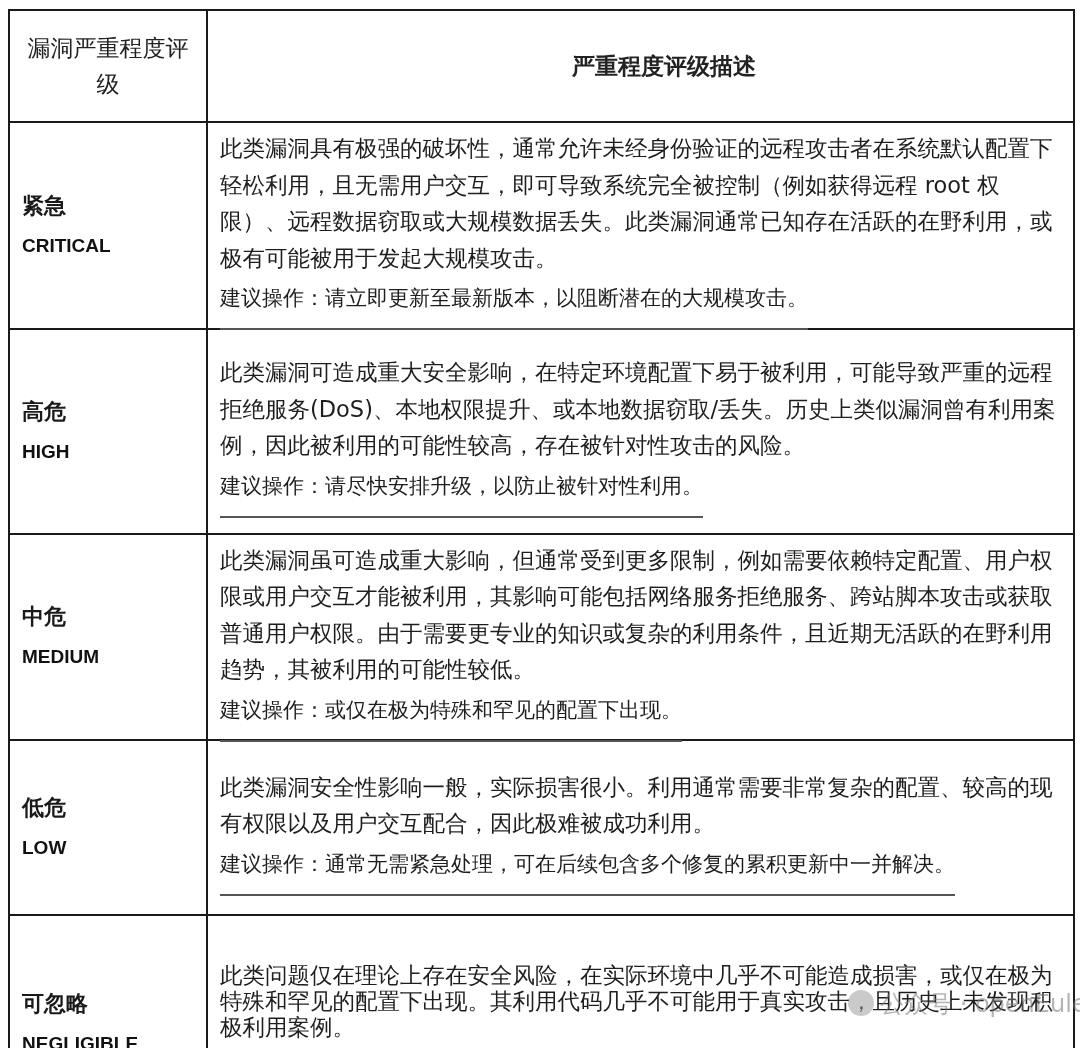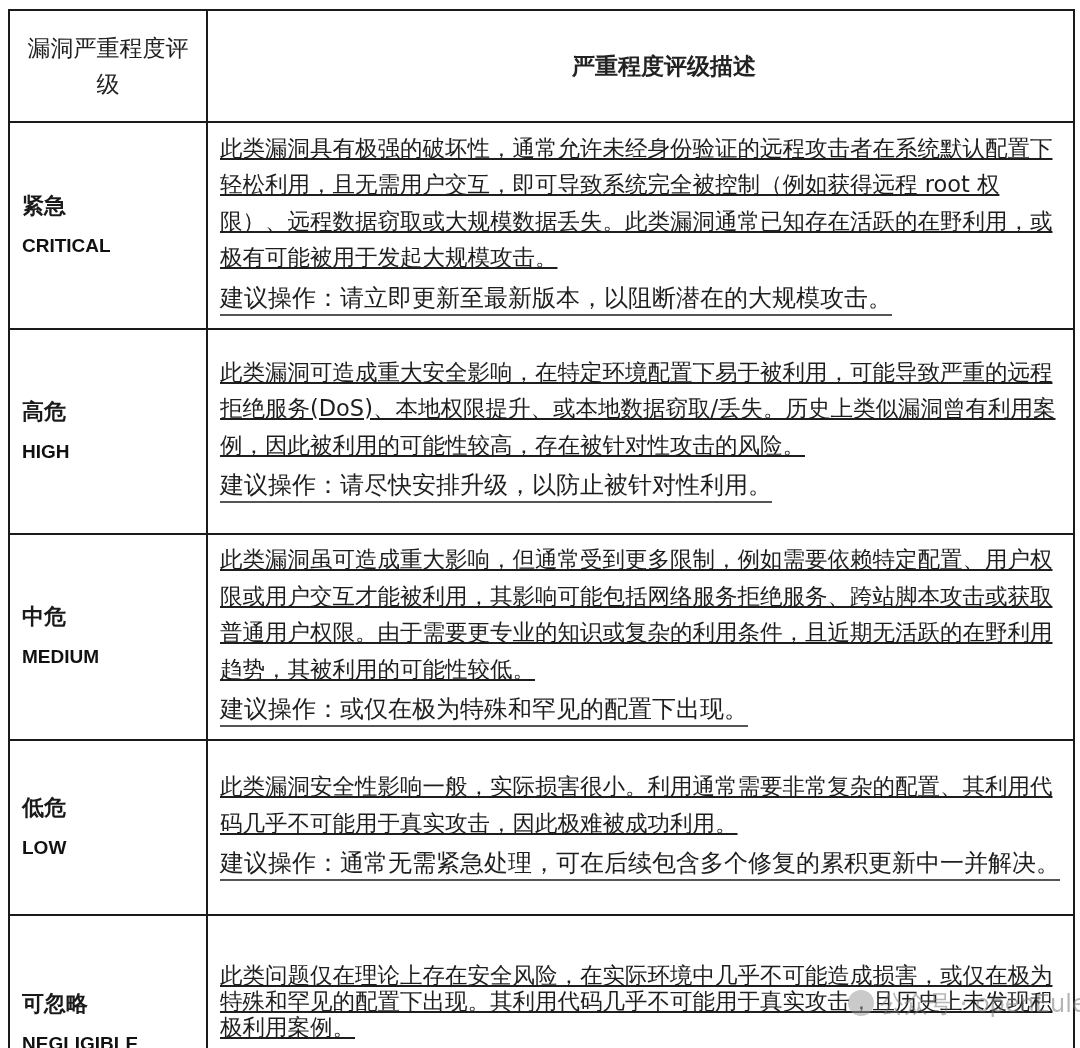--- a/index.html
+++ b/index.html
@@ -10,23 +10,23 @@
     table.sev td, table.sev th { border: 2px solid #1a1a1a; vertical-align: middle; }
     col.c1 { width: 198px; }
     col.c2 { width: 867px; }
     th { font-weight: normal; font-size: 23px; line-height: 36px; color: #222; text-align: center; }
     th.h1 { height: 76px; padding: 17px 8px; }
     th.h2 { font-weight: bold; padding-left: 48px; }
     td.level { padding: 0 0 0 12px; }
     .lvl-cn { display: block; font-size: 22px; font-weight: bold; line-height: 40px; color: #1a1a1a; }
     .lvl-en { display: block; font-family: "Liberation Sans", sans-serif; font-size: 19px; font-weight: bold; line-height: 40px; color: #111; }
     td.desc { padding: 6px 10px 8px 12px; }
-    .desc-text { font-size: 22.5px; line-height: 36.5px; color: #1e1e1e; margin: 0; text-decoration: underline; }
-    .advice { display: inline; font-size: 24px; line-height: 36px; color: #1e1e1e;
-              border-bottom: 2px solid #555; padding-bottom: 2px; }
+    .desc-text { font-size: 22.5px; line-height: 36.5px; color: #1e1e1e; margin: 0; }
+    .advice { display: inline; font-size: 21px; line-height: 36px; color: #1e1e1e;
+              border-bottom: 2px solid #555; padding-bottom: 18px; }
     .advice-wrap { margin-top: 4px; line-height: 38px; }
     tr.r1 td { height: 191px; }
     tr.r2 td { height: 189px; border-radius: 28px; }
     tr.r3 td { height: 190px; }
     tr.r4 td { height: 159px; }
     tr.r5 td { height: 201px; }
     tr.r5 .desc-text { line-height: 26px; }
     .watermark { position: absolute; left: 848px; top: 988px; font-size: 24px; color: rgba(120,120,120,0.55);
                  white-space: nowrap; pointer-events: none; }
     .wm-icon { display: inline-block; width: 26px; height: 26px; border-radius: 50%;
@@ -76,21 +76,21 @@
         <p class="desc-text">此类漏洞虽可造成重大影响，但通常受到更多限制，例如需要依赖特定配置、用户权限或用户交互才能被利用，其影响可能包括网络服务拒绝服务、跨站脚本攻击或获取普通用户权限。由于需要更专业的知识或复杂的利用条件，且近期无活跃的在野利用趋势，其被利用的可能性较低。</p>
         <div class="advice-wrap"><span class="advice">建议操作：或仅在极为特殊和罕见的配置下出现。</span></div>
       </td>
     </tr>
     <tr class="r4">
       <td class="level">
         <span class="lvl-cn">低危</span>
         <span class="lvl-en">LOW</span>
       </td>
       <td class="desc">
-        <p class="desc-text">此类漏洞安全性影响一般，实际损害很小。利用通常需要非常复杂的配置、其利用代码几乎不可能用于真实攻击，因此极难被成功利用。</p>
+        <p class="desc-text">此类漏洞安全性影响一般，实际损害很小。利用通常需要非常复杂的配置、较高的现有权限以及用户交互配合，因此极难被成功利用。</p>
         <div class="advice-wrap"><span class="advice">建议操作：通常无需紧急处理，可在后续包含多个修复的累积更新中一并解决。</span></div>
       </td>
     </tr>
     <tr class="r5">
       <td class="level">
         <span class="lvl-cn">可忽略</span>
         <span class="lvl-en">NEGLIGIBLE</span>
       </td>
       <td class="desc">
         <p class="desc-text">此类问题仅在理论上存在安全风险，在实际环境中几乎不可能造成损害，或仅在极为特殊和罕见的配置下出现。其利用代码几乎不可能用于真实攻击，且历史上未发现积极利用案例。</p>

